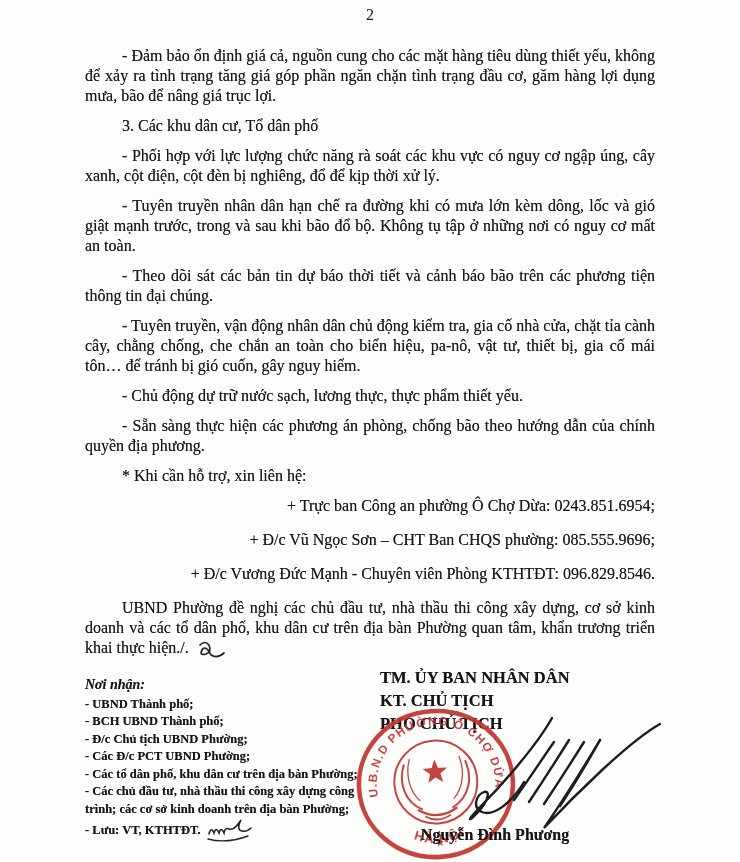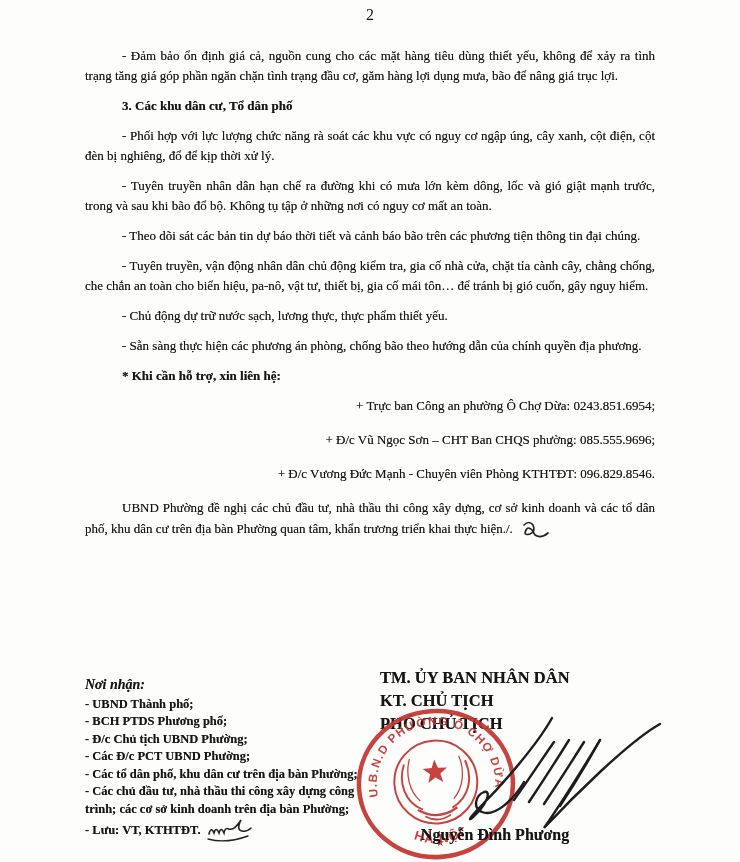--- a/index.html
+++ b/index.html
@@ -12,29 +12,29 @@
     overflow:hidden;
     font-family:"Liberation Serif","DejaVu Serif",serif;
     color:#151515;
   }
   .page-number{
     position:absolute;top:6px;left:0;width:740px;
     text-align:center;font-size:16px;
   }
   .body-text{
     position:absolute;top:46px;left:85px;width:570px;
-    font-size:13px;line-height:20px;
+    font-size:16px;line-height:20px;
     text-align:justify;
   }
   .body-text p{
     margin:0 0 10px 0;
     text-indent:37px;
     text-shadow:0 0 0.4px rgba(0,0,0,.55);
   }
-  .body-text p.bold{font-weight:bold;}
+  .body-text p.bold{font-weight:normal;}
   .body-text p.contact{margin-bottom:14px;text-align:right;}
   .body-text p.closing{margin-bottom:8px;}
   .squiggle-inline{vertical-align:-9px;margin-left:2px;}
   .recipients{
     position:absolute;top:676px;left:85px;width:300px;
     font-size:12.5px;line-height:17.5px;
     font-weight:bold;
     text-shadow:0 0 0.3px rgba(0,0,0,.5);
   }
   .recipients-label{font-style:italic;font-size:14px;margin-bottom:2px;}
@@ -83,21 +83,21 @@
     <p class="contact">+ Đ/c Vũ Ngọc Sơn – CHT Ban CHQS phường: 085.555.9696;</p>
     <p class="contact">+ Đ/c Vương Đức Mạnh - Chuyên viên Phòng KTHTĐT: 096.829.8546.</p>
     <p class="closing"><span>UBND Phường đề nghị các chủ đầu tư, nhà thầu thi công xây dựng, cơ sở kinh doanh và các tổ dân phố, khu dân cư trên địa bàn Phường quan tâm, khẩn trương triển khai thực hiện./.</span><svg class="squiggle-inline" width="40" height="24" viewBox="0 0 40 24">
           <path d="M9,7 q5,-5 9,0 q3,7 -3,9 q-7,2 -4,-4 q2,-4 6,0 l3,5 q6,4 13,-2" fill="none" stroke="#222" stroke-width="1.7" stroke-linecap="round"></path>
         </svg></p>
   </div>
 
   <div class="recipients">
     <div class="recipients-label">Nơi nhận:</div>
     <div>- UBND Thành phố;</div>
-    <div>- BCH PTDS Phương phố;</div>
+    <div>- BCH UBND Thành phố;</div>
     <div>- Đ/c Chủ tịch UBND Phường;</div>
     <div>- Các Đ/c PCT UBND Phường;</div>
     <div>- Các tổ dân phố, khu dân cư trên địa bàn Phường;</div>
     <div>- Các chủ đầu tư, nhà thầu thi công xây dựng công trình; các cơ sở kinh doanh trên địa bàn Phường;</div>
     <div><span>- Lưu: VT, KTHTĐT.</span><svg class="initials-inline" width="48" height="28" viewBox="0 0 48 28">
           <path d="M4,16 q2,-8 5,-1 q2,-7 5,0 q2,-7 5,0 q1,-6 5,-4 q5,2 12,-9 q-5,10 1,11 q5,1 9,-3" fill="none" stroke="#222" stroke-width="1.6" stroke-linecap="round"></path>
           <path d="M3,21 q18,5 40,-3" fill="none" stroke="#222" stroke-width="1.4" stroke-linecap="round"></path>
         </svg></div>
   </div>
 

